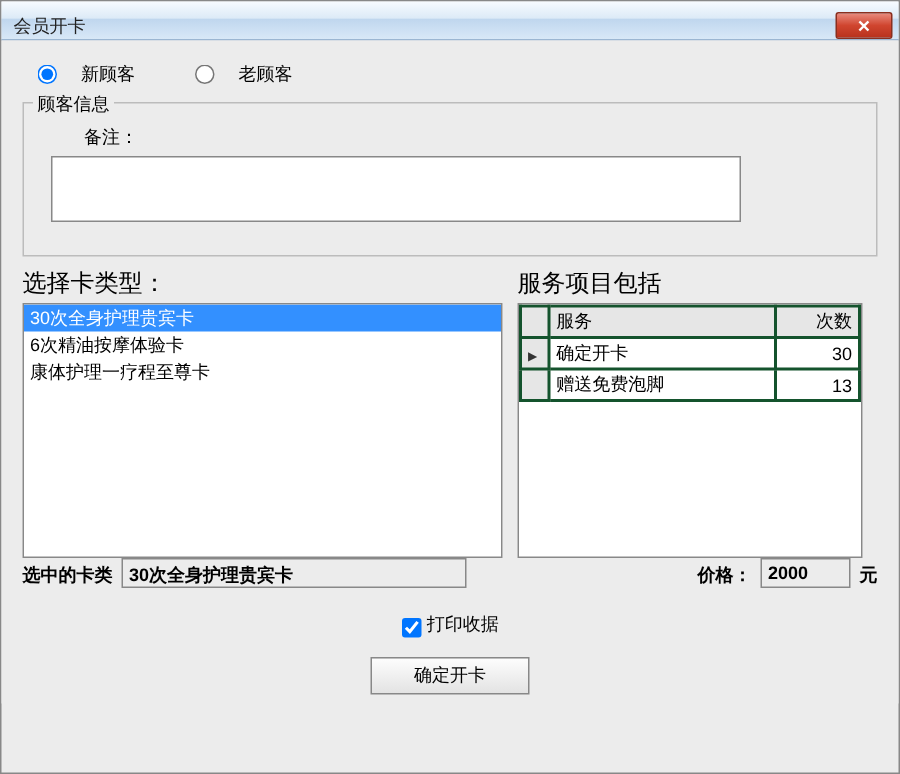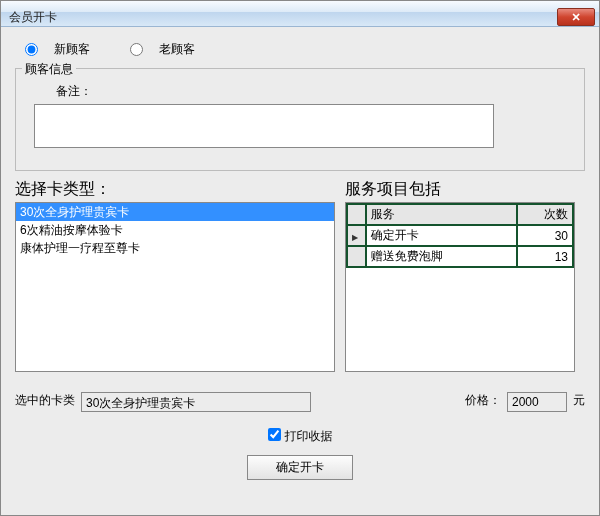--- a/index.html
+++ b/index.html
@@ -160,41 +160,42 @@
 table.grid .col-service { width: 130px; }
 table.grid .col-count { width: 48px; text-align: right; }
 table.grid tr.active .row-handle::before {
   content: "▶";
   font-size: 8px;
   color: #333;
 }
 
 .bottom-row {
   display: flex;
-  align-items: flex-start;
-  margin-top: 20px;
+  align-items: flex-end;
+  margin-top: 0;
   gap: 6px;
+  font-weight: bold;
 }
 .bottom-row label { }
 .readonly-box {
   height: 20px;
   border: 1px solid #888;
   background: #ececec;
   padding: 2px 4px;
   display: inline-block;
   min-width: 60px;
 }
 .sel-card { width: 230px; }
 .price-box { width: 60px; }
 
 .print-row {
   text-align: center;
   margin-top: 16px;
 }
-.print-row label { display: inline-flex; align-items: flex-start; gap: 4px; }
+.print-row label { display: inline-flex; align-items: flex-end; gap: 4px; }
 
 .confirm-row {
   text-align: center;
   margin-top: 10px;
 }
 .confirm-btn {
   padding: 3px 28px;
   font-size: 12px;
   border: 1px solid #888;
   background: linear-gradient(to bottom, #fdfdfd, #e3e3e3);

